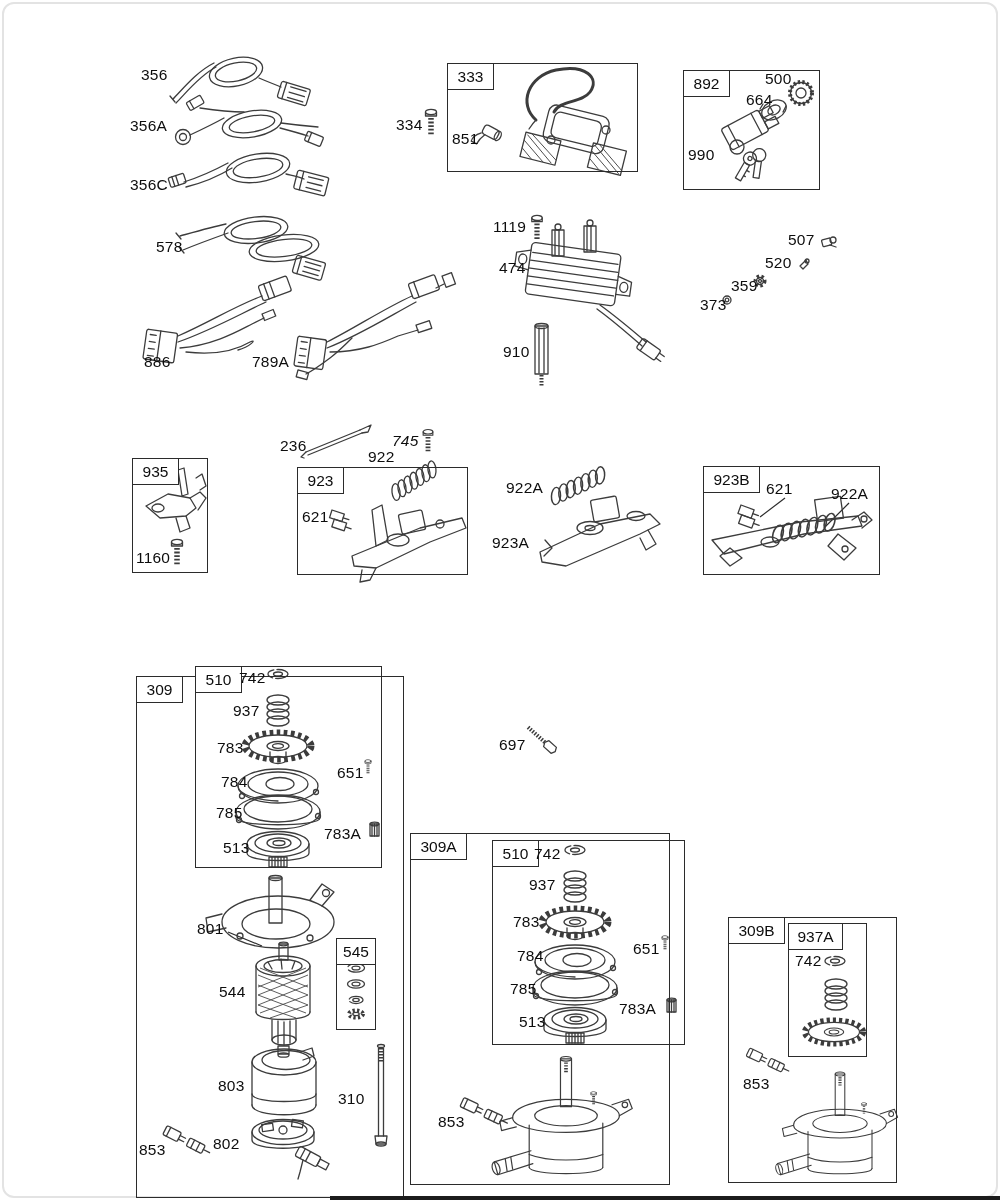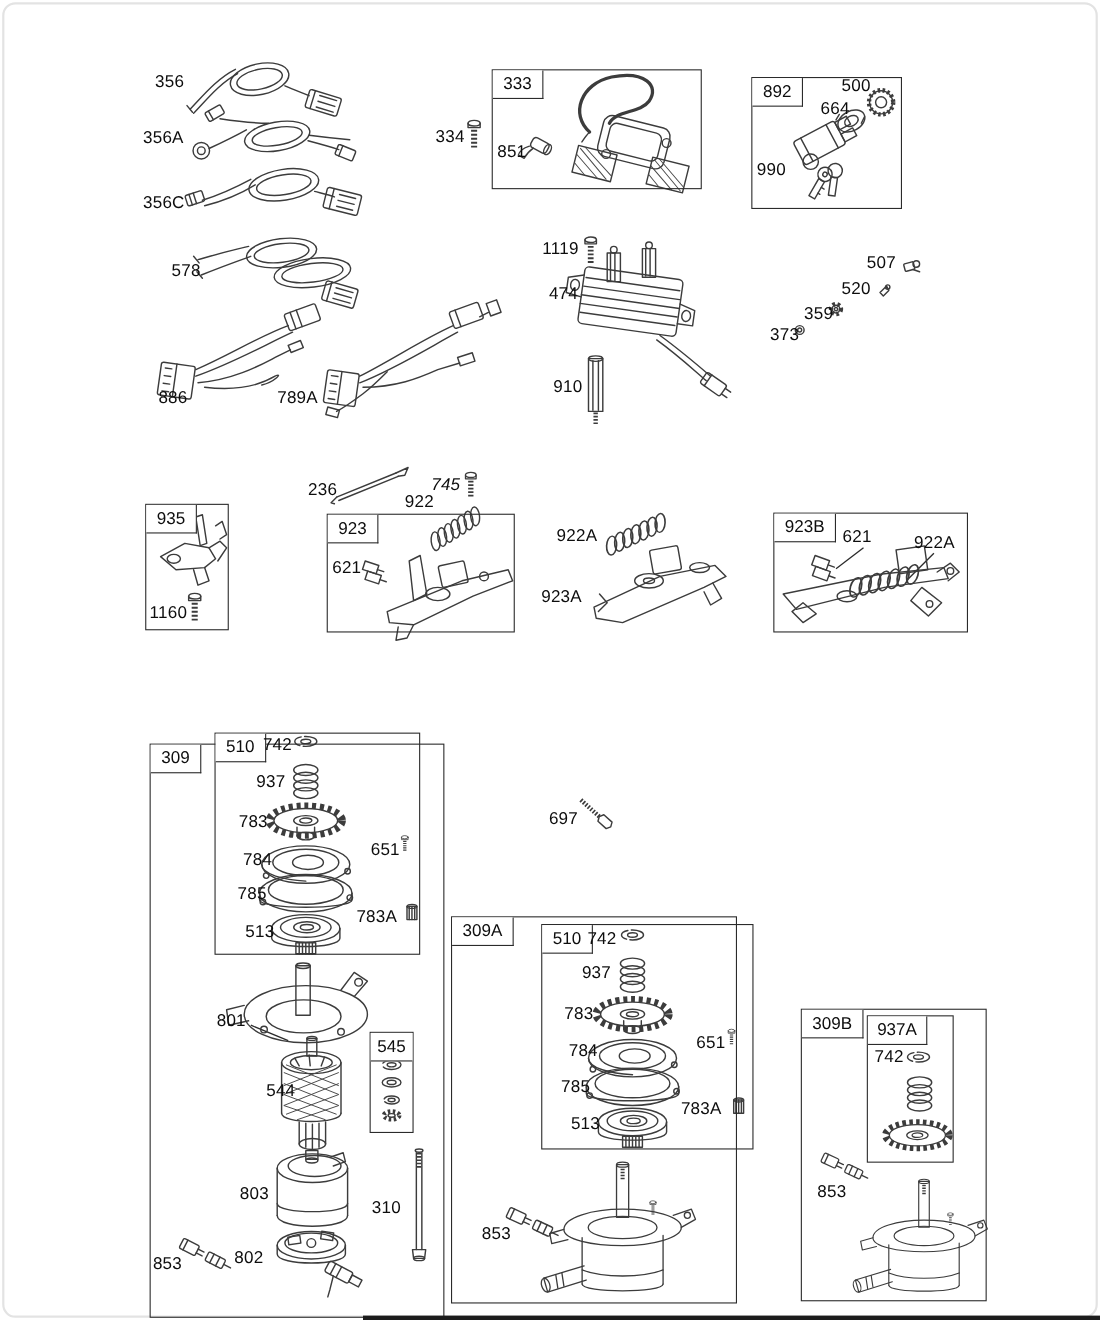--- a/index.html
+++ b/index.html
@@ -541,21 +541,21 @@
       <span class="part-label" style="left: 831px; top: 485px;">922A</span>
       <span class="part-label" style="left: 239px; top: 669px;">742</span>
       <span class="part-label" style="left: 233px; top: 702px;">937</span>
       <span class="part-label" style="left: 217px; top: 739px;">783</span>
       <span class="part-label" style="left: 221px; top: 773px;">784</span>
       <span class="part-label" style="left: 216px; top: 804px;">785</span>
       <span class="part-label" style="left: 223px; top: 839px;">513</span>
       <span class="part-label" style="left: 337px; top: 764px;">651</span>
       <span class="part-label" style="left: 324px; top: 825px;">783A</span>
       <span class="part-label" style="left: 197px; top: 920px;">801</span>
-      <span class="part-label" style="left: 219px; top: 983px; margin-left: 23px;">544</span>
+      <span class="part-label" style="left: 219px; top: 983px;">544</span>
       <span class="part-label" style="left: 218px; top: 1077px;">803</span>
       <span class="part-label" style="left: 338px; top: 1090px;">310</span>
       <span class="part-label" style="left: 213px; top: 1135px;">802</span>
       <span class="part-label" style="left: 139px; top: 1141px;">853</span>
       <span class="part-label" style="left: 499px; top: 736px;">697</span>
       <span class="part-label" style="left: 534px; top: 845px;">742</span>
       <span class="part-label" style="left: 529px; top: 876px;">937</span>
       <span class="part-label" style="left: 513px; top: 913px;">783</span>
       <span class="part-label" style="left: 517px; top: 947px;">784</span>
       <span class="part-label" style="left: 510px; top: 980px;">785</span>

